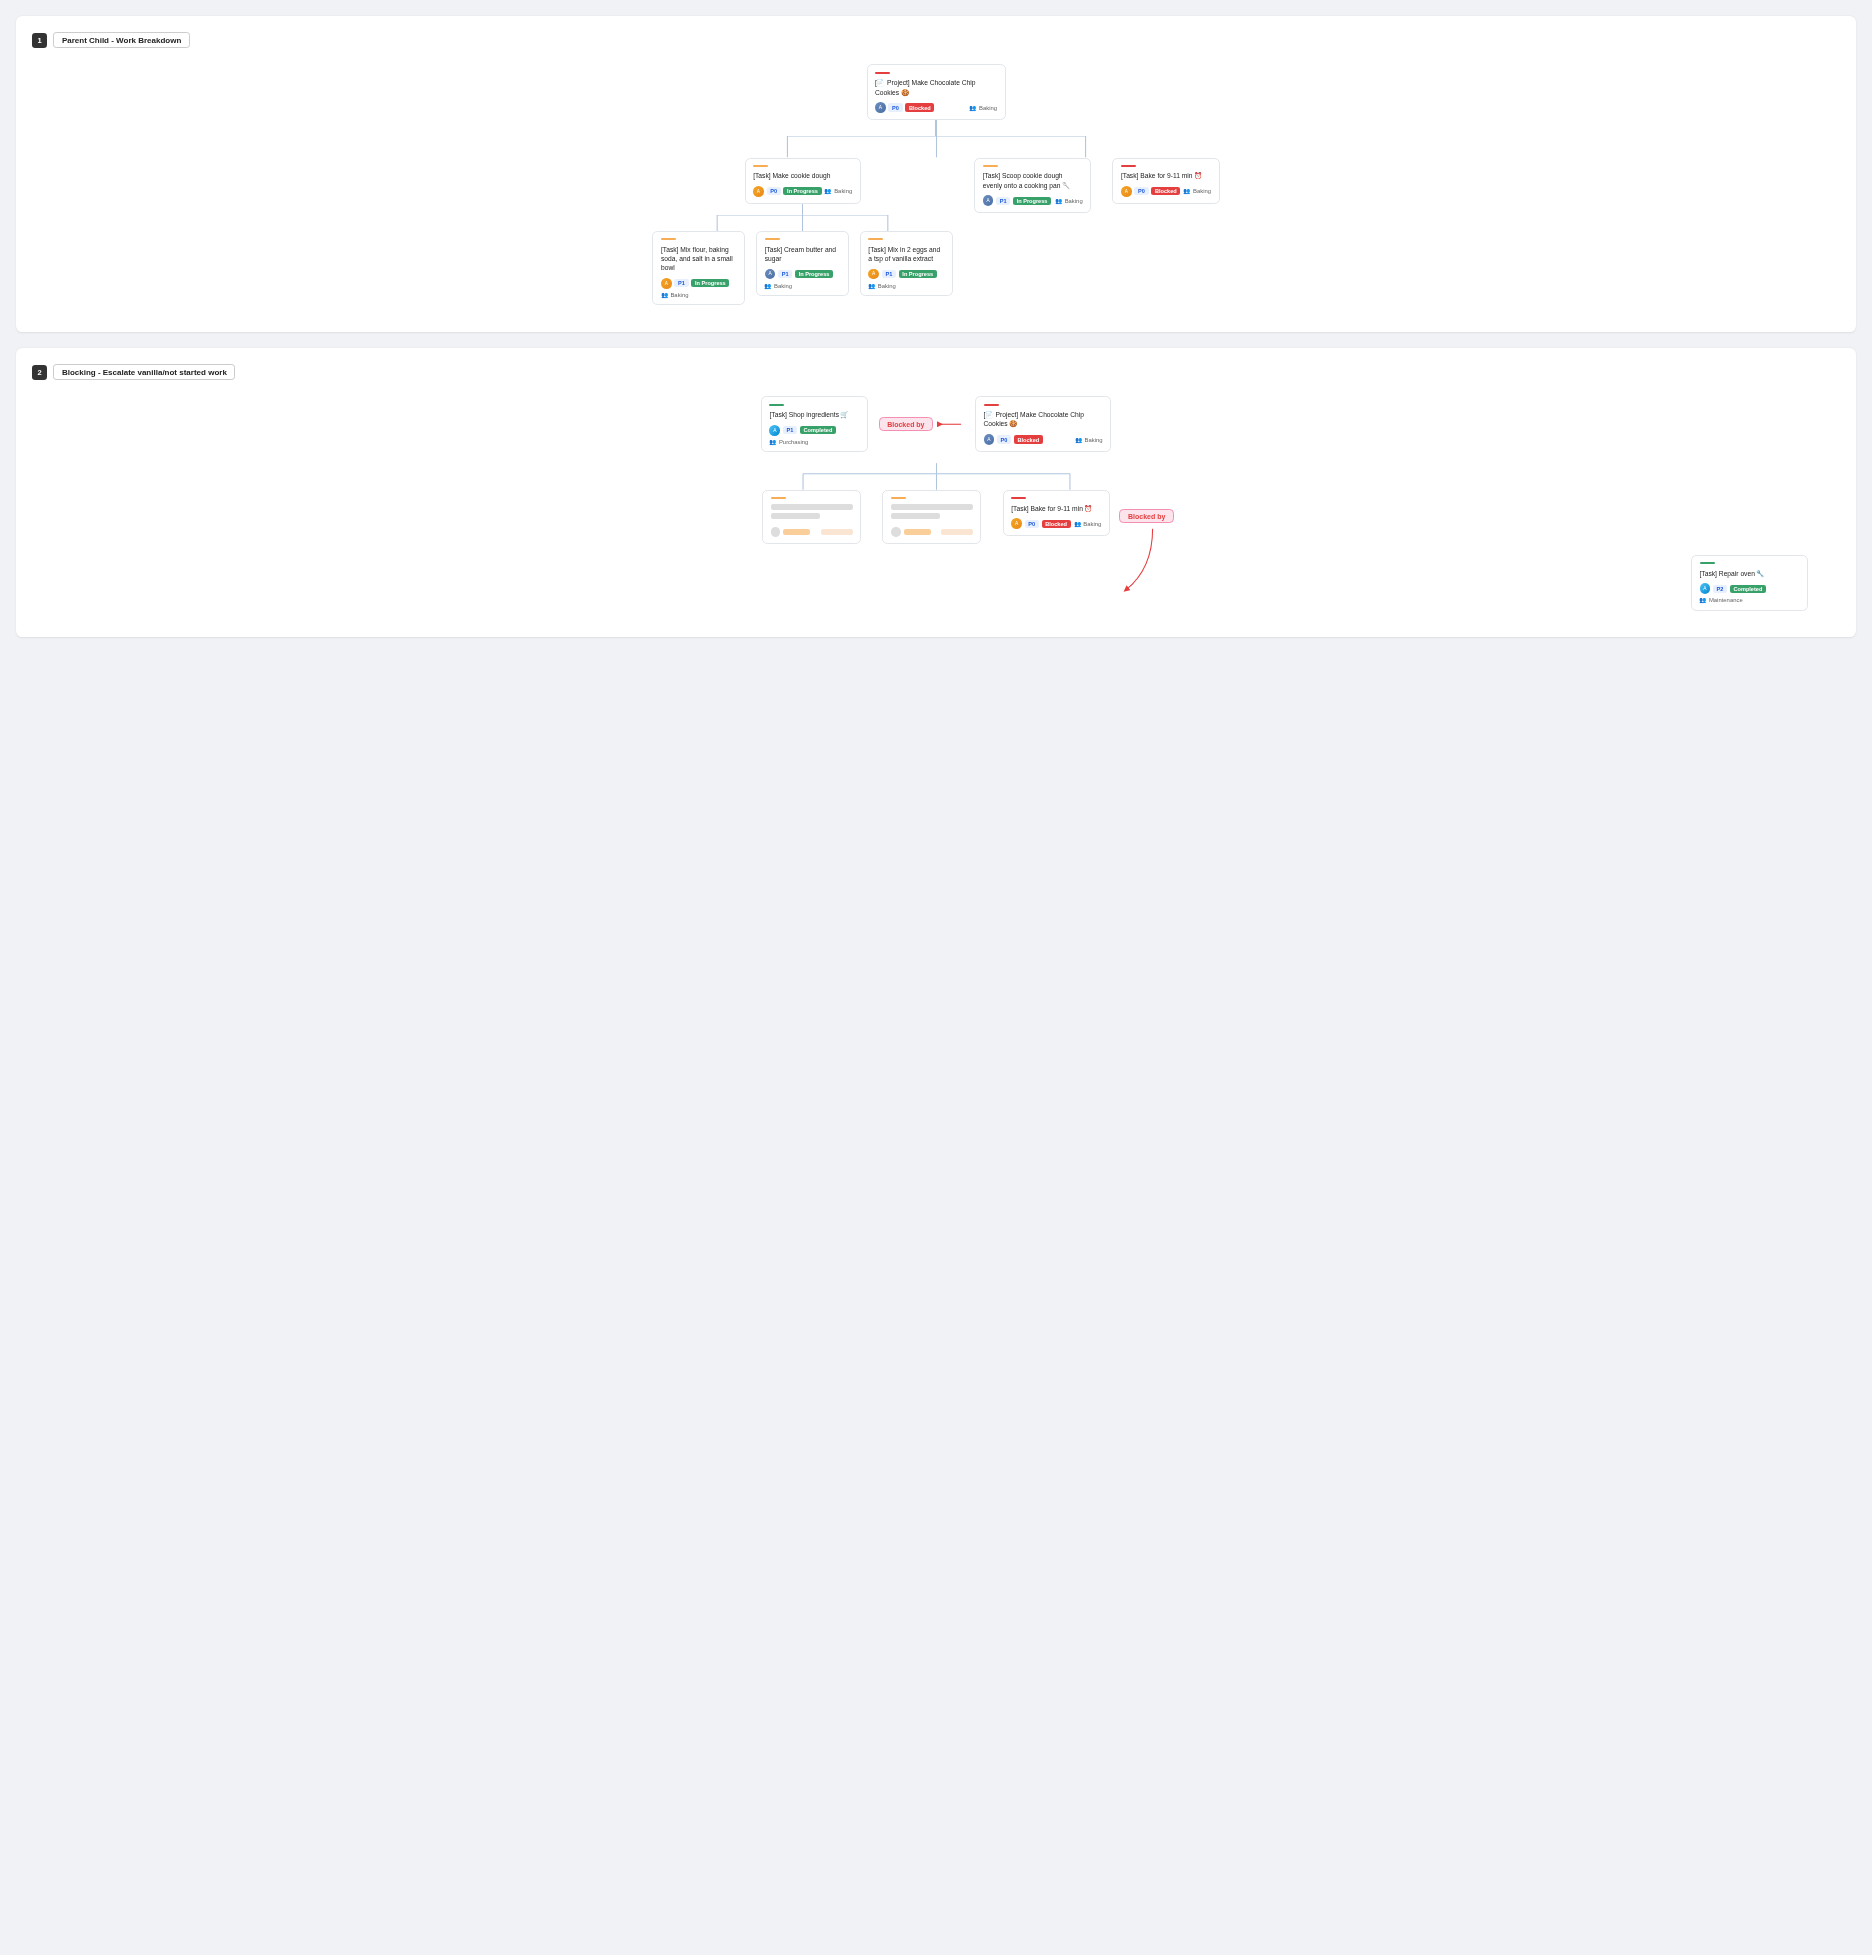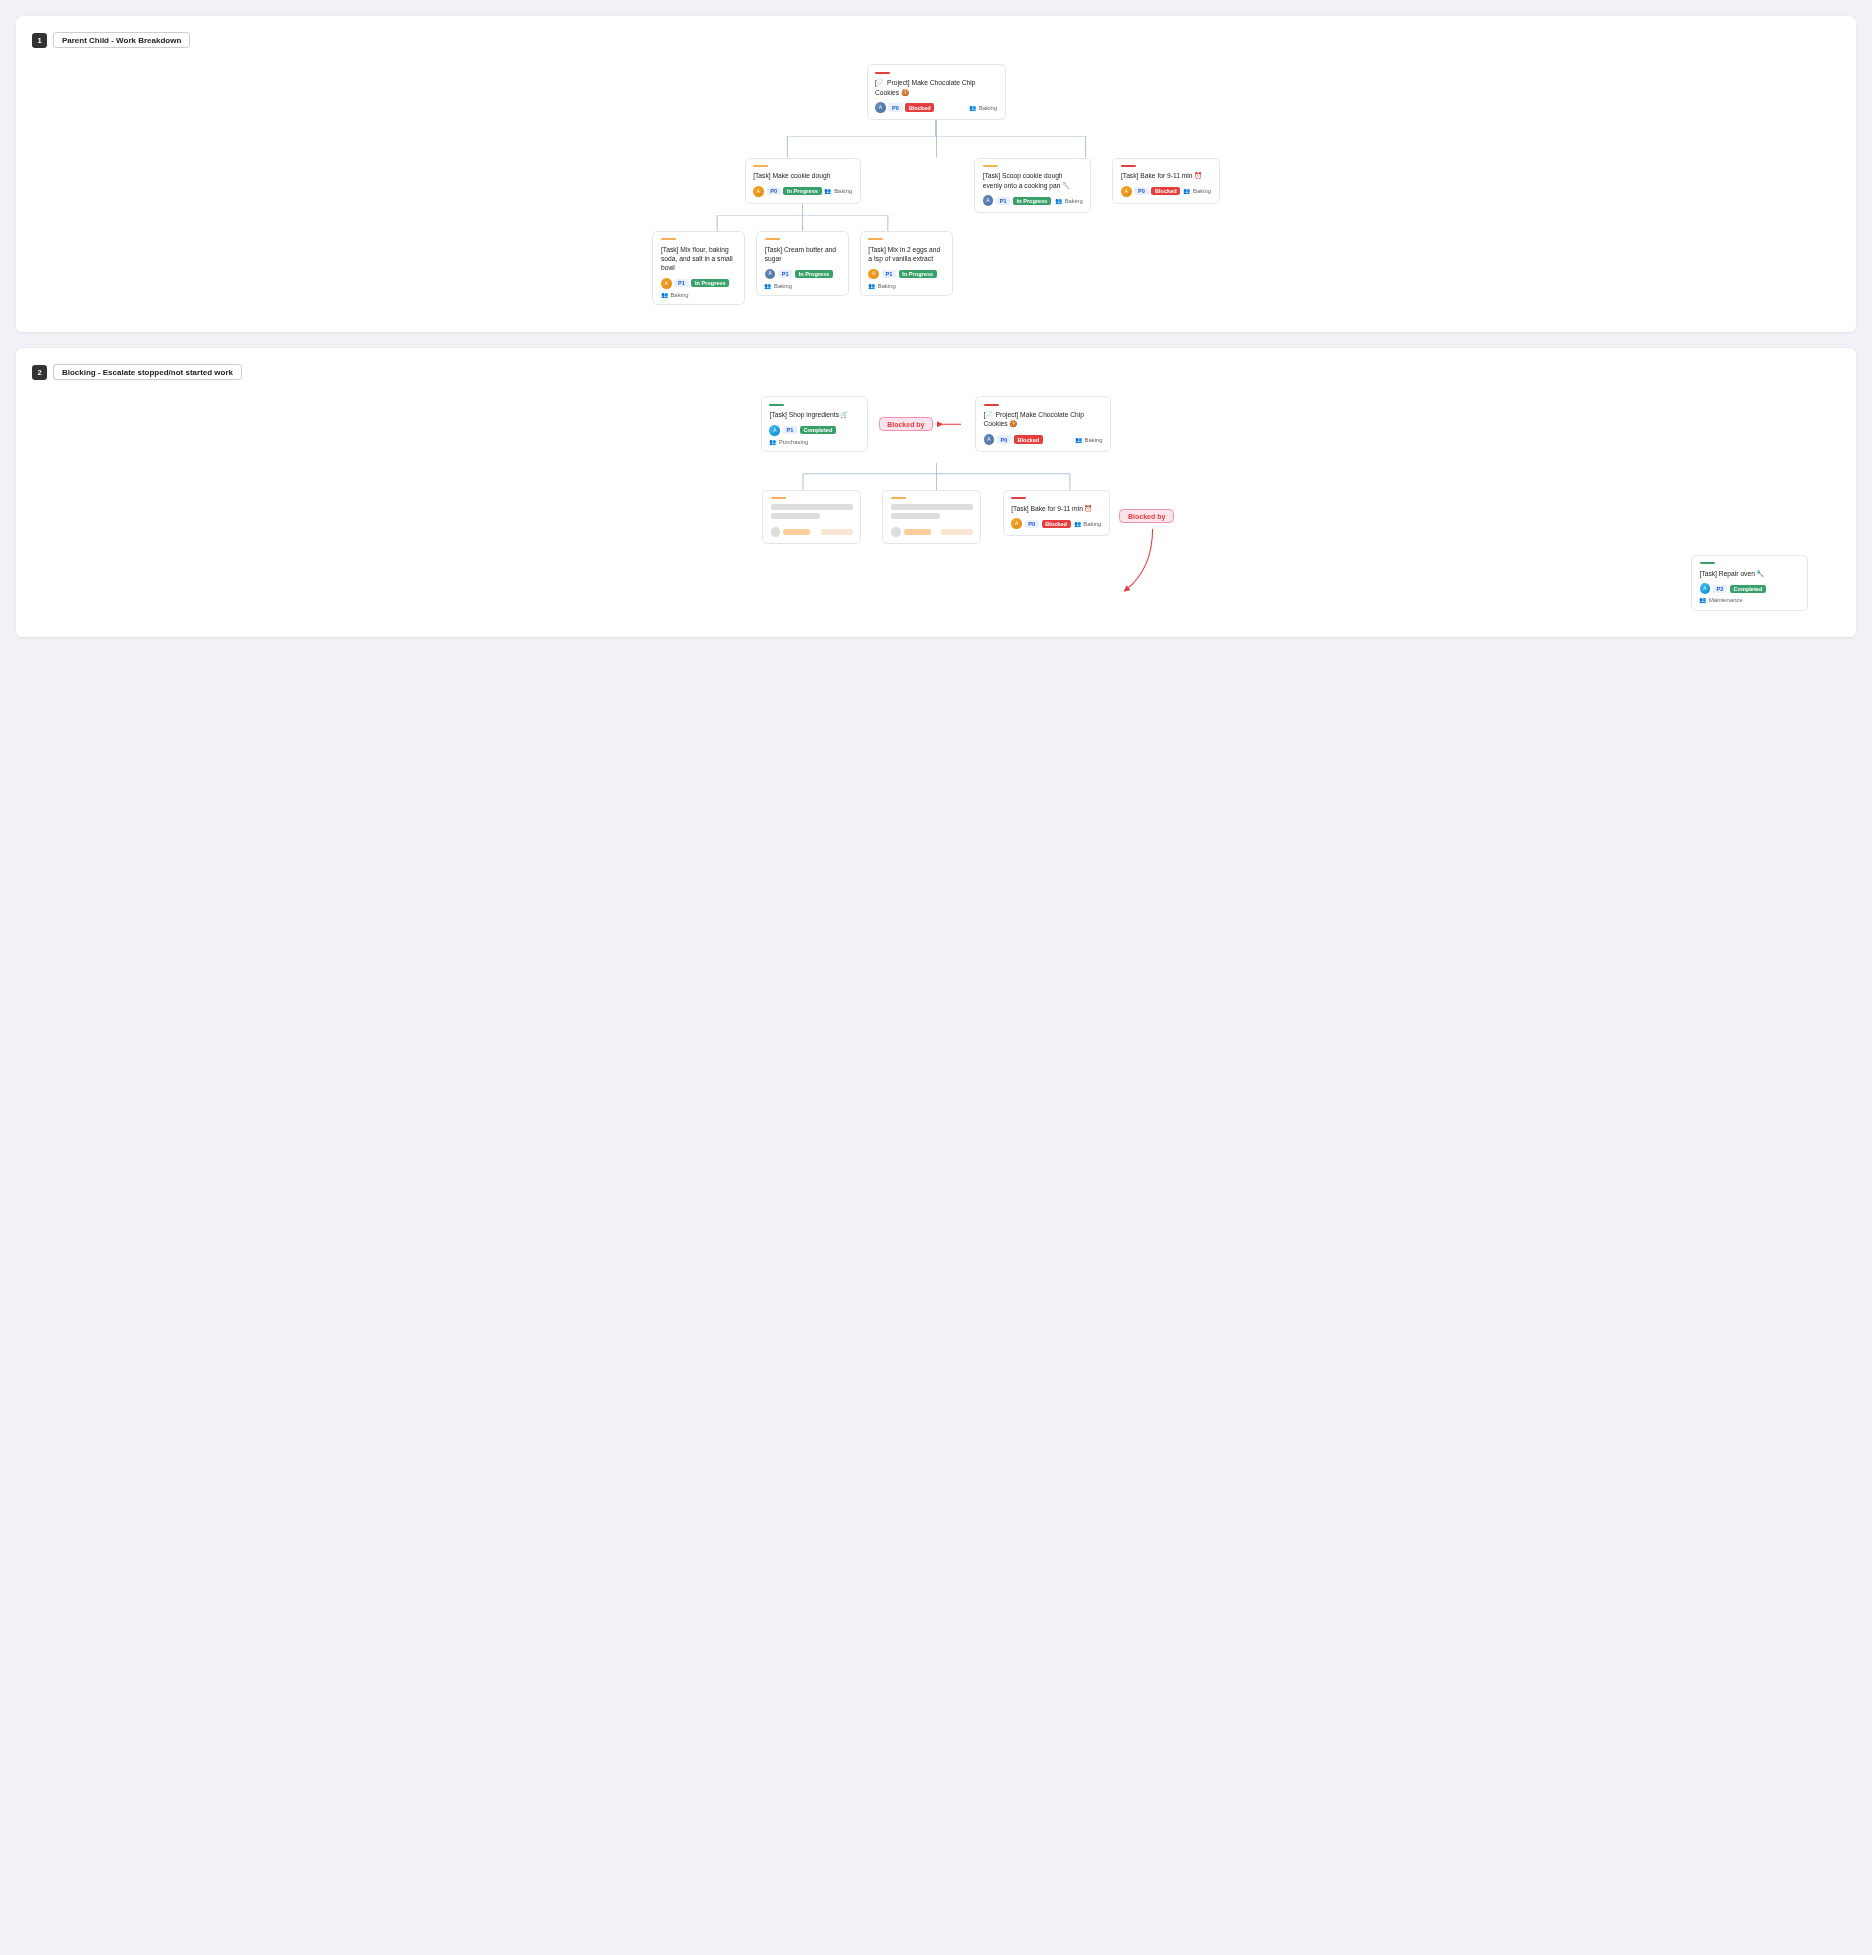--- a/index.html
+++ b/index.html
@@ -308,21 +308,21 @@
           <div class="card-team">👥 <span>Baking</span></div>
         </div>
       </div>
     </div>
   </div>
 </div>
 
 <div class="section">
   <div class="section-header">
     <div class="section-number">2</div>
-    <div class="section-title">Blocking - Escalate stopped/not started work</div>
+    <div class="section-title">Blocking - Escalate vanilla/not started work</div>
   </div>
 
   <div style="position:relative; padding-bottom:10.7px;">
 
     <div style="display:flex; justify-content:center; align-items:center; gap:10.7px; margin-bottom:10.7px;">
 
       <div class="card" style="max-width:107px; min-width:91px;">
         <div class="card-accent" style="background:#38a169;"></div>
         <div class="card-title">[Task] Shop ingredients 🛒</div>
         <div class="card-footer">

